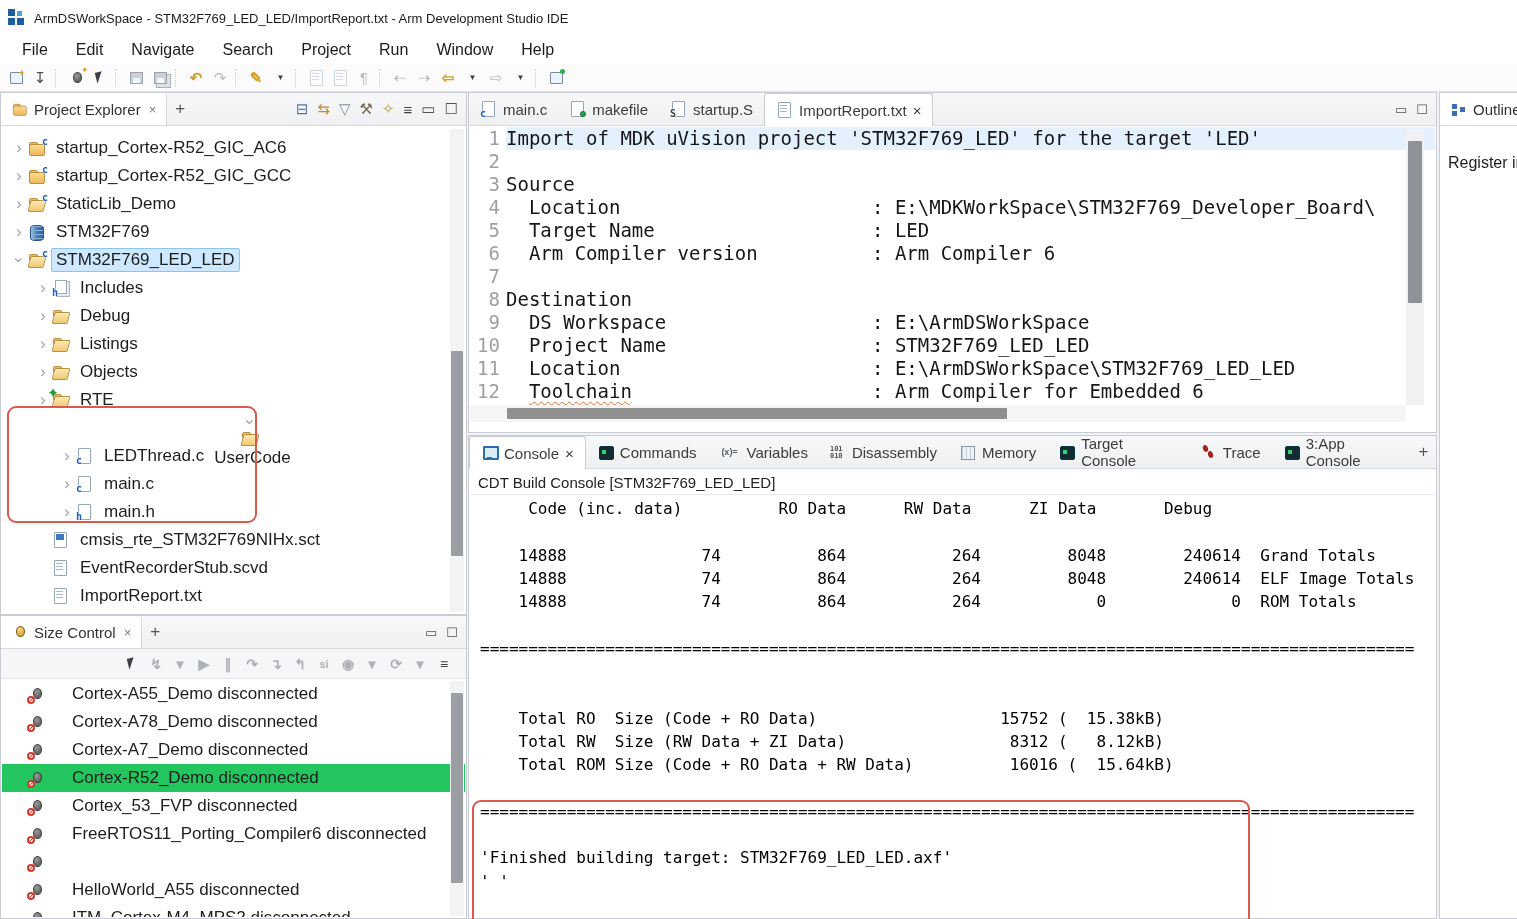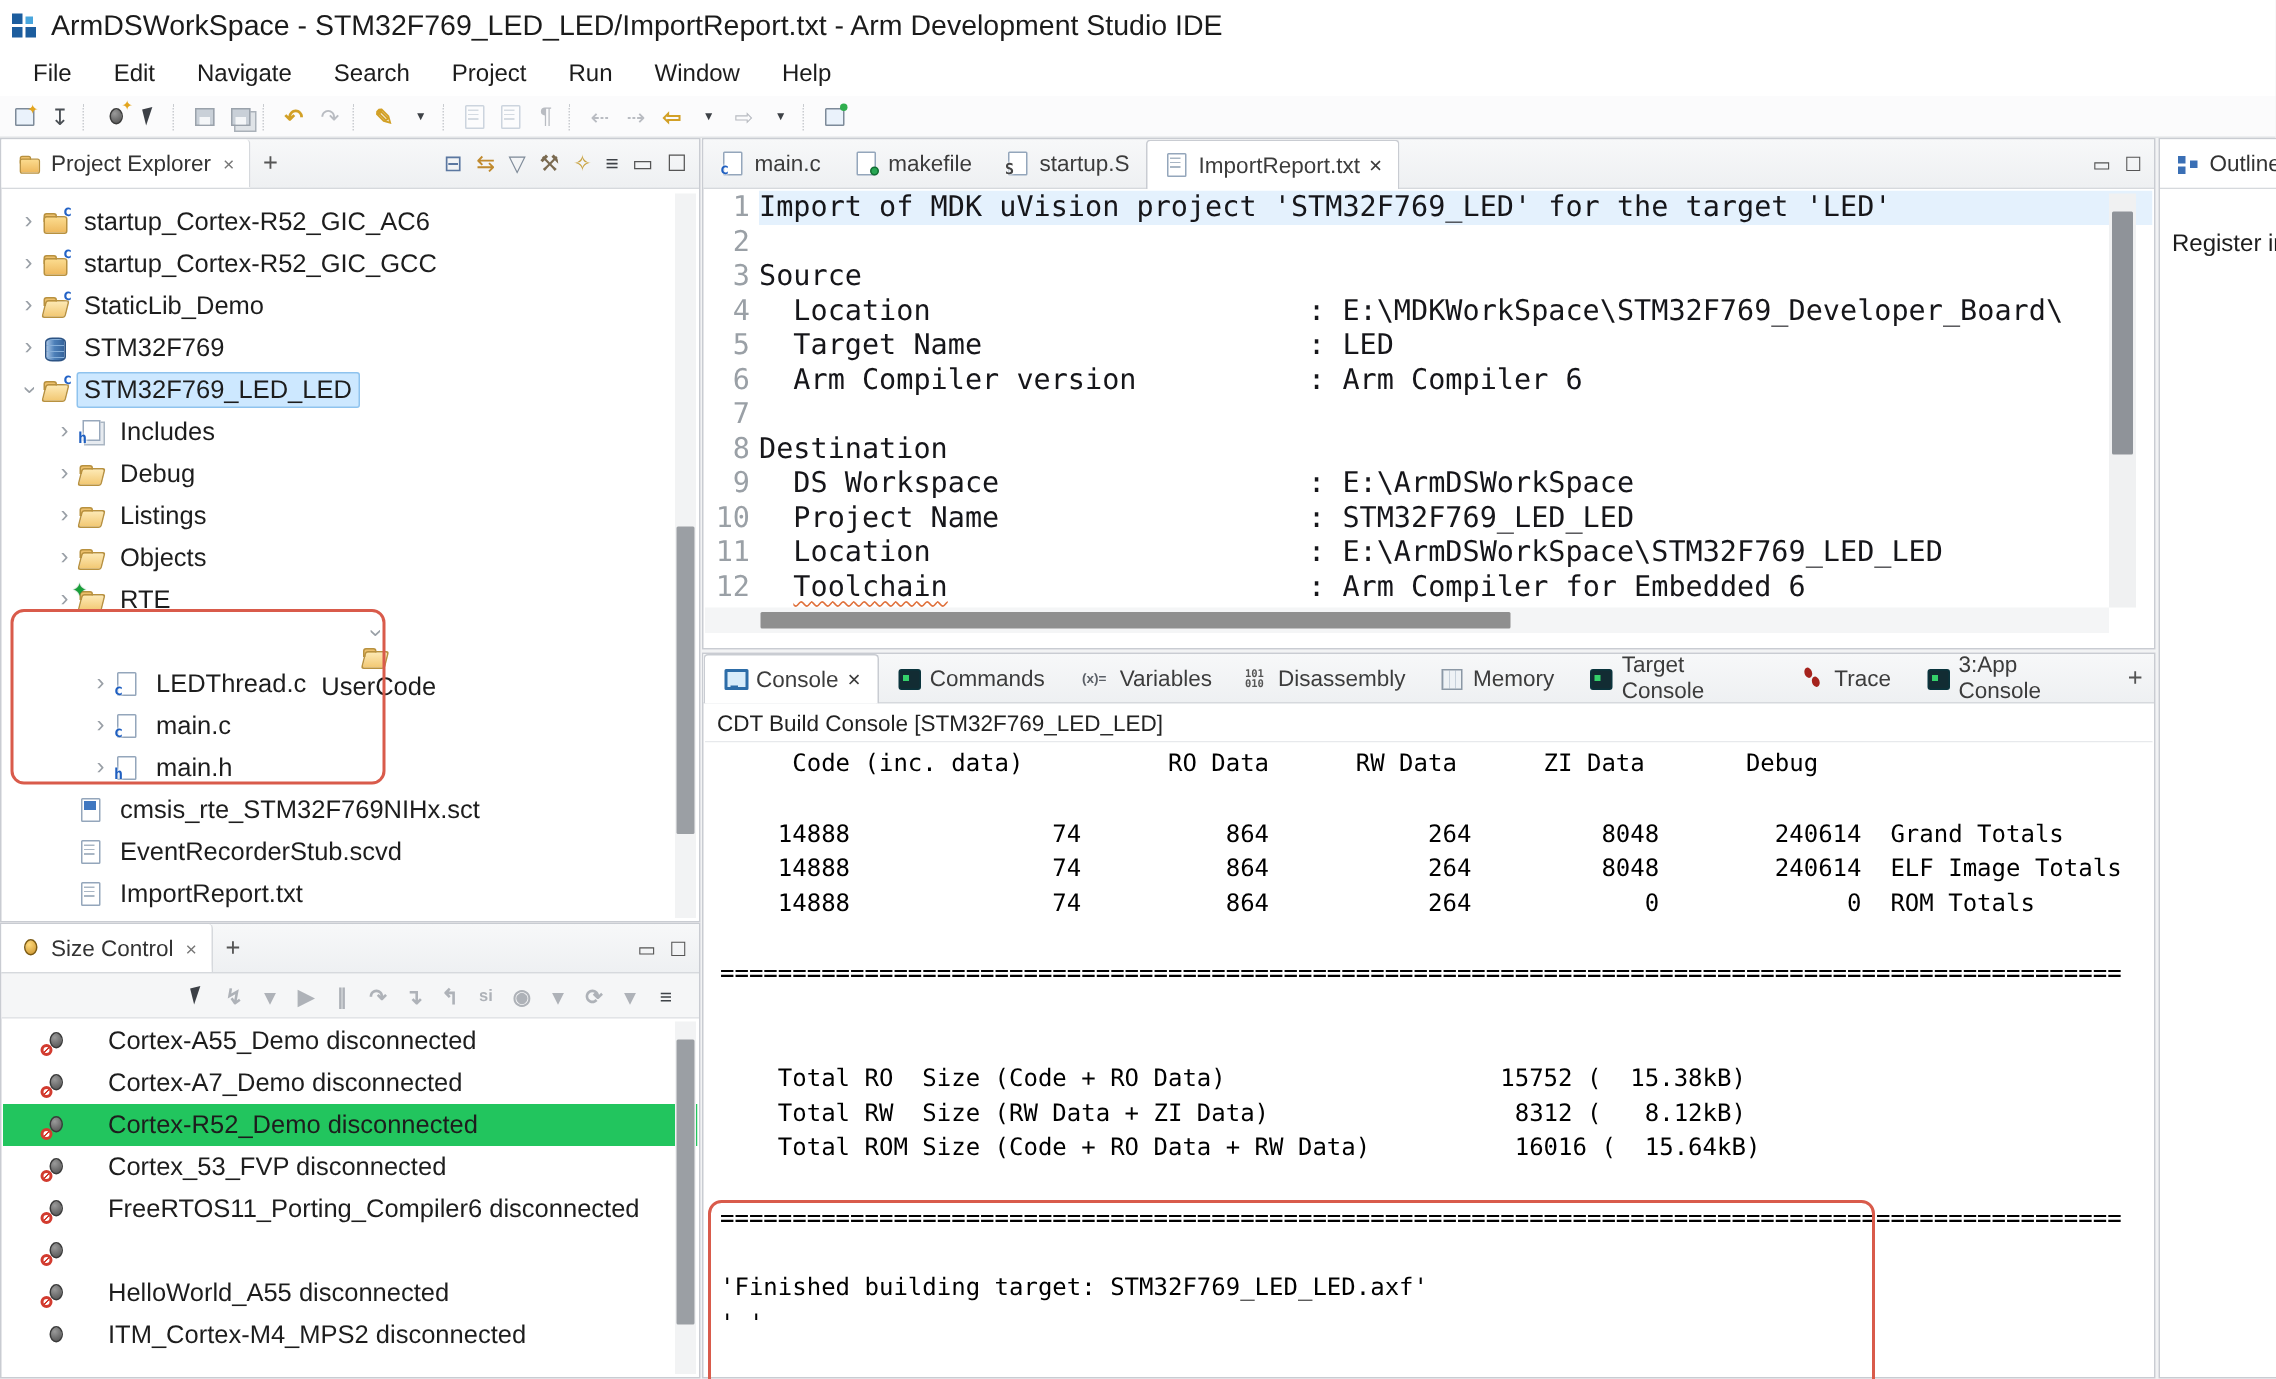--- a/index.html
+++ b/index.html
@@ -1,21 +1,21 @@
 <!DOCTYPE html>
 <html><head>
 <meta charset="utf-8">
 <style>
   *{margin:0;padding:0;box-sizing:border-box}
   html,body{width:1517px;height:919px;overflow:hidden;background:#f2f3f4;
     font-family:"Liberation Sans",sans-serif;color:#1d1d1d;-webkit-font-smoothing:antialiased}
   .abs{position:absolute}
   
   #titlebar{left:0;top:0;width:1517px;height:36px;background:#fff;display:flex;align-items:center;padding-left:8px}
-  #title-text{font-size:19px;color:#1b1b1b;margin-left:8px;white-space:nowrap}
+  #title-text{font-size:13px;color:#1b1b1b;margin-left:8px;white-space:nowrap}
   #logo{width:18px;height:18px;position:relative;flex:none}
   #logo i{position:absolute;width:7px;height:7px;background:#1c5d9e}
   #logo i:nth-child(1){left:0;top:0}
   #logo i:nth-child(2){left:9px;top:0;background:#49a6dd;width:5px;height:5px;top:2px}
   #logo i:nth-child(3){left:0;top:9px}
   #logo i:nth-child(4){left:9px;top:9px}
   #menubar{left:0;top:36px;width:1517px;height:28px;background:#fff;display:flex;align-items:center;padding-left:8px}
   .menu-item{font-size:16px;color:#1c1c1c;padding:3px 14px;cursor:default}
   #toolbar{left:0;top:64px;width:1517px;height:28px;background:#fbfbfc;border-bottom:1px solid #e2e4e6;display:flex;align-items:center;padding-left:4px}
   .tbi{height:24px;min-width:22px;display:flex;align-items:center;justify-content:center;font-size:15px;position:relative;margin:0 1px}
@@ -410,20 +410,27 @@
           <span class="body"></span>
           <span class="dis"></span>
         </span>
         <span class="tlabel">Cortex-A55_Demo disconnected</span>
       </div>
       <div class="lrow">
         <span class="ic ic-bug">
           <span class="body"></span>
           <span class="dis"></span>
         </span>
+        <span class="tlabel">Cortex-A78_Demo disconnected</span>
+      </div>
+      <div class="lrow">
+        <span class="ic ic-bug">
+          <span class="body"></span>
+          <span class="dis"></span>
+        </span>
         <span class="tlabel">Cortex-A7_Demo disconnected</span>
       </div>
       <div class="lrow sel">
         <span class="ic ic-bug">
           <span class="body"></span>
           <span class="dis"></span>
         </span>
         <span class="tlabel">Cortex-R52_Demo disconnected</span>
       </div>
       <div class="lrow">

